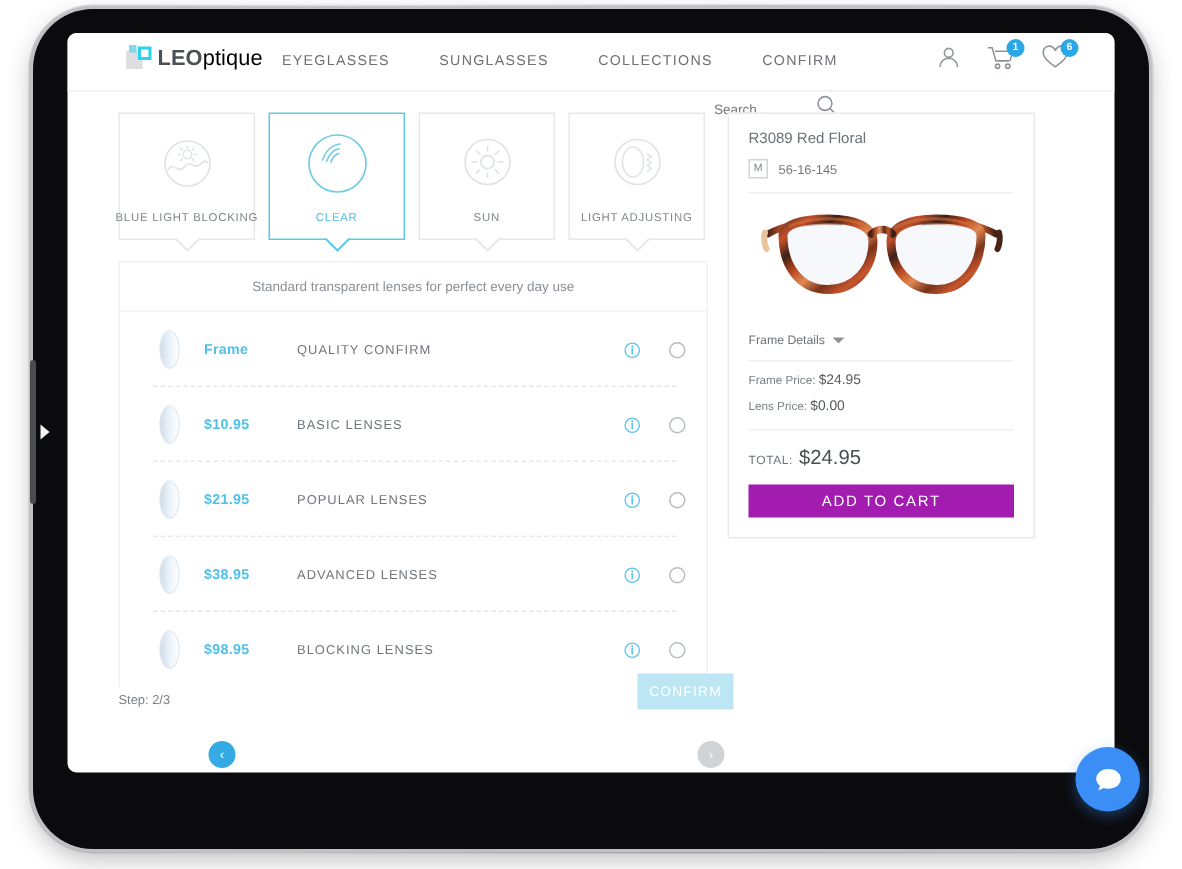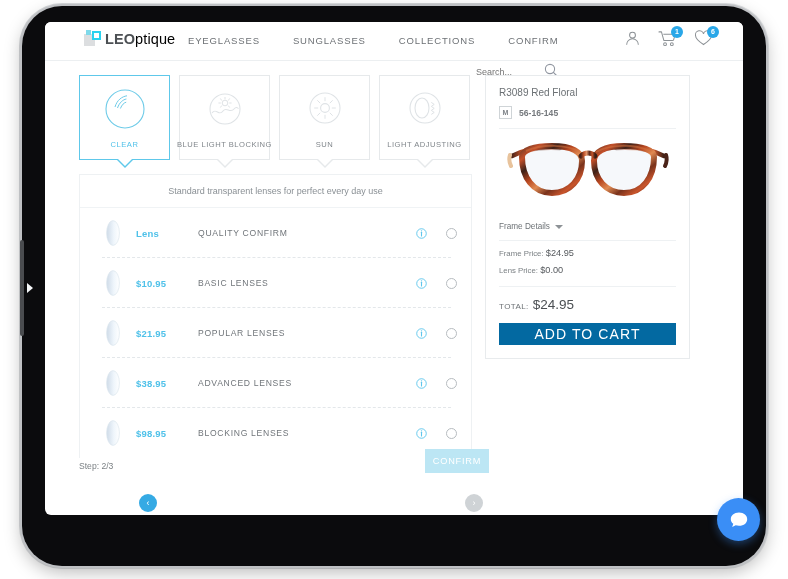--- a/index.html
+++ b/index.html
@@ -148,21 +148,21 @@
     width: 11px; height: 11px; border-radius: 50%;
     border: 1px solid #b7bcc0; background: #fff;
   }
 
   
   #product-card {
     border: 1px solid #e8ebed; background: #fff;
     padding: 11px 13px 13px 13px;
   }
   #product-title { font-size: 10px; color: #6b7074; margin-bottom: 8px; }
-  #product-size-row { display: flex; align-items: center; gap: 7px; padding-bottom: 9px; border-bottom: 1px solid #eef1f3; font-weight: bold; }
+  #product-size-row { display: flex; align-items: center; gap: 7px; padding-bottom: 9px; border-bottom: 1px solid #eef1f3; }
   #size-badge {
     width: 13px; height: 13px; border: 1px solid #cfd4d7;
     font-size: 7px; color: #7d8287; display: flex;
     align-items: center; justify-content: center;
   }
   #product-dims { font-size: 8.6px; color: #75797d; }
   #product-image-area { height: 86px; display: flex; align-items: center; justify-content: center; }
   #lens-details-row {
     display: flex; align-items: center; gap: 5px;
     font-size: 8.2px; color: #6d7276;
@@ -170,22 +170,22 @@
     cursor: pointer;
   }
   .caret-down { width: 0; height: 0; border-left: 4px solid transparent; border-right: 4px solid transparent; border-top: 4px solid #8d9296; }
   .price-line { font-size: 7.8px; color: #7b8084; margin-top: 7px; }
   .price-line .val { font-size: 9.2px; color: #55595d; }
   #total-row { margin-top: 11px; padding-top: 10px; border-top: 1px solid #eef1f3; display: flex; align-items: baseline; gap: 4px; }
   #total-label { font-size: 8px; letter-spacing: .4px; color: #6d7276; }
   #total-value { font-size: 13.5px; color: #4b4f53; }
   #add-to-cart-button {
     margin-top: 11px; width: 100%; height: 22px;
-    background: #0369a1; border: none; color: #ffffff;
-    font-size: 14px; letter-spacing: 1.1px;
+    background: #a21caf; border: none; color: #ffffff;
+    font-size: 10px; letter-spacing: 1.1px;
     font-family: "Liberation Sans", sans-serif;
     cursor: pointer;
   }
 
   
   #step-row { position: absolute; left: 34px; right: 26px; top: 400px; display: flex; align-items: center; }
   #step-text { font-size: 8.6px; color: #7b8084; }
   #confirm-button {
     position: absolute; left: 346px; top: -12px;
     width: 64px; height: 24px; background: #bce6f4;
@@ -273,52 +273,52 @@
     </div>
   </div>
 
   <div id="page-body">
     <div id="content-row">
 
       <div id="left-col">
 
         <div id="lens-type-tabs">
 
-          <div class="lens-tab active">
-            <svg width="44" height="44" viewBox="0 0 44 44">
-              <circle cx="22" cy="22" r="19" fill="none" stroke="#6ecbe8" stroke-width="1.1"></circle>
-              <path d="M12 20 C14 13 19 9.5 24 8.8" fill="none" stroke="#6ecbe8" stroke-width="1"></path>
-              <path d="M14.5 21 C16.4 15.5 20 12.6 23.4 12" fill="none" stroke="#6ecbe8" stroke-width="1"></path>
-              <path d="M17.4 21.5 C18.8 17.8 21.2 15.6 23.2 15.2" fill="none" stroke="#6ecbe8" stroke-width="1"></path>
-            </svg>
-            <div class="tab-label">CLEAR</div>
-            <span class="tab-notch"></span>
-            <span class="tab-notch-inner"></span>
-          </div>
-
           <div class="lens-tab">
             <svg width="44" height="44" viewBox="0 0 44 44">
               <circle cx="22" cy="22" r="15" fill="none" stroke="#dfe3e6" stroke-width="1.1"></circle>
               <path d="M9 26 C13 20 16 30 20 24 C23.5 19 27 27 31 22 C33 19.5 34.5 20.5 35.5 21.6" fill="none" stroke="#dfe3e6" stroke-width="1.1"></path>
               <circle cx="22" cy="16" r="2.8" fill="none" stroke="#dfe3e6" stroke-width="1"></circle>
               <g stroke="#dfe3e6" stroke-width="1" stroke-linecap="round">
                 <line x1="22" y1="10.4" x2="22" y2="12"></line>
                 <line x1="17.6" y1="11.8" x2="18.5" y2="13.2"></line>
                 <line x1="26.4" y1="11.8" x2="25.5" y2="13.2"></line>
                 <line x1="15.8" y1="16" x2="17.4" y2="16"></line>
                 <line x1="28.2" y1="16" x2="26.6" y2="16"></line>
                 <line x1="17.6" y1="20.2" x2="18.5" y2="18.9"></line>
                 <line x1="26.4" y1="20.2" x2="25.5" y2="18.9"></line>
               </g>
             </svg>
             <div class="tab-label">BLUE LIGHT BLOCKING</div>
             <span class="tab-notch"></span>
             <span class="tab-notch-inner"></span>
           </div>
 
+          <div class="lens-tab active">
+            <svg width="44" height="44" viewBox="0 0 44 44">
+              <circle cx="22" cy="22" r="19" fill="none" stroke="#6ecbe8" stroke-width="1.1"></circle>
+              <path d="M12 20 C14 13 19 9.5 24 8.8" fill="none" stroke="#6ecbe8" stroke-width="1"></path>
+              <path d="M14.5 21 C16.4 15.5 20 12.6 23.4 12" fill="none" stroke="#6ecbe8" stroke-width="1"></path>
+              <path d="M17.4 21.5 C18.8 17.8 21.2 15.6 23.2 15.2" fill="none" stroke="#6ecbe8" stroke-width="1"></path>
+            </svg>
+            <div class="tab-label">CLEAR</div>
+            <span class="tab-notch"></span>
+            <span class="tab-notch-inner"></span>
+          </div>
+
           <div class="lens-tab">
             <svg width="44" height="44" viewBox="0 0 44 44">
               <circle cx="22" cy="21" r="15" fill="none" stroke="#dfe3e6" stroke-width="1.1"></circle>
               <circle cx="22" cy="21" r="4.4" fill="none" stroke="#dfe3e6" stroke-width="1.1"></circle>
               <g stroke="#dfe3e6" stroke-width="1" stroke-linecap="round">
                 <line x1="22" y1="10.6" x2="22" y2="13.8"></line>
                 <line x1="22" y1="28.2" x2="22" y2="31.4"></line>
                 <line x1="11.6" y1="21" x2="14.8" y2="21"></line>
                 <line x1="29.2" y1="21" x2="32.4" y2="21"></line>
                 <line x1="14.6" y1="13.6" x2="16.9" y2="15.9"></line>
@@ -357,21 +357,21 @@
                 <defs>
                     <linearGradient id="lg1" x1="0" y1="0" x2="1" y2="0">
                   <stop offset="0%" stop-color="#cfdbe8"></stop>
                       <stop offset="55%" stop-color="#eef5fb"></stop>
                       <stop offset="100%" stop-color="#ffffff"></stop>
                 </linearGradient>
                   </defs>
                 <ellipse cx="9" cy="14" rx="6.4" ry="12.4" fill="url(#lg1)" stroke="#dde6ee" stroke-width=".7"></ellipse>
               </svg>
             </span>
-            <span class="lens-price">Lens</span>
+            <span class="lens-price">Frame</span>
             <span class="lens-name">QUALITY CONFIRM</span>
             <span class="lens-info">
               <svg width="11" height="11" viewBox="0 0 12 12">
                 <circle cx="6" cy="6" r="5.2" fill="none" stroke="#5cc6ec" stroke-width="1"></circle>
                 <line x1="6" y1="4.6" x2="6" y2="8.6" stroke="#5cc6ec" stroke-width="1.2" stroke-linecap="round"></line>
                 <circle cx="6" cy="3.1" r=".75" fill="#5cc6ec"></circle>
               </svg>
             </span>
             <span class="lens-radio">
                 <span class="radio-circle"></span>

